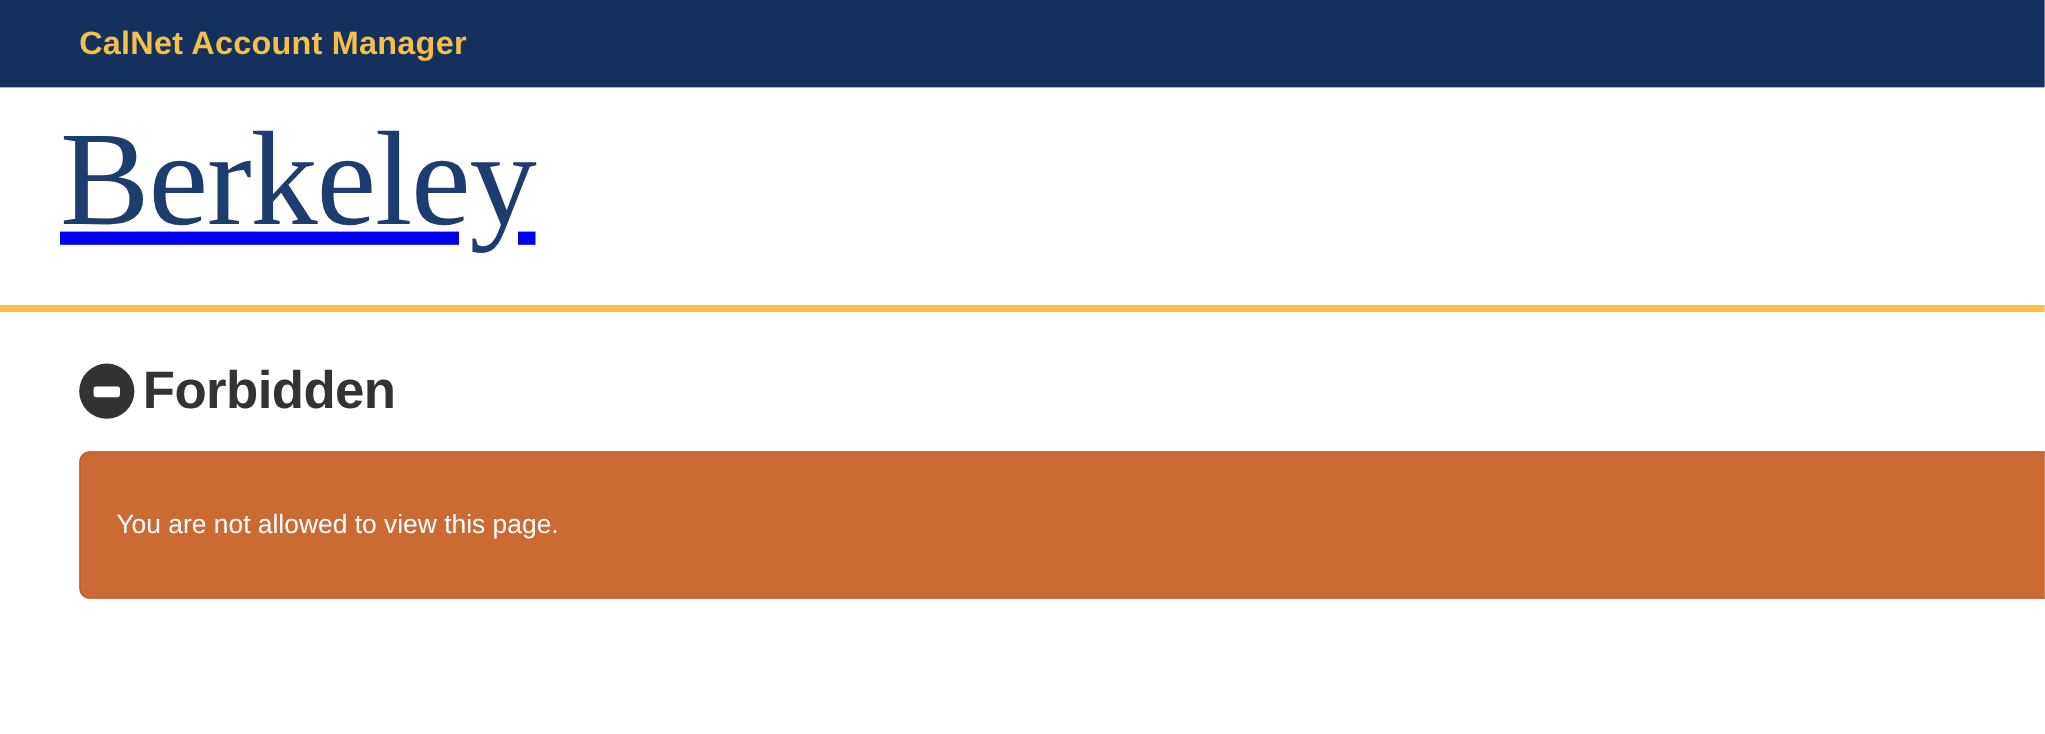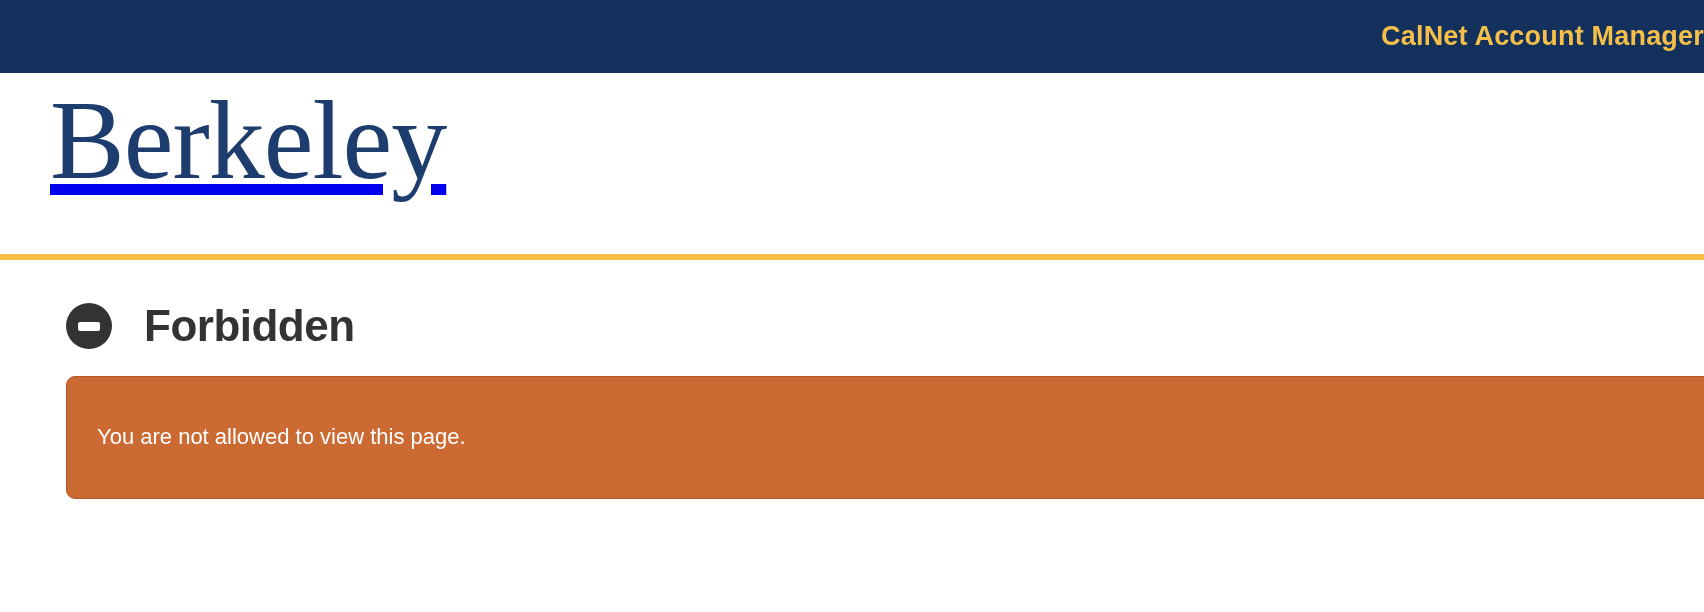--- a/index.html
+++ b/index.html
@@ -15,41 +15,40 @@
   }
 
   
   .topbar {
     height: 73px;
     background: #13315c;
     display: flex;
     align-items: center;
     padding-left: 66px;
     box-sizing: border-box;
-    justify-content: flex-end;
   }
   .topbar-title {
     color: #f5bf48;
     font-size: 27px;
     font-weight: bold;
     letter-spacing: 0.2px;
     line-height: 1;
   }
 
   
   .brandband {
     background: #ffffff;
     height: 181px;
     position: relative;
     box-sizing: border-box;
   }
   .logo {
     position: absolute;
     left: 50px;
-    top: 14px;
+    top: 24px;
     width: 420px;
   }
   .logo-wordmark {
     font-family: "Liberation Serif", serif;
     font-size: 112px;
     color: #1d3d6e;
     line-height: 0.95;
     letter-spacing: -1px;
     display: block;
     white-space: nowrap;
@@ -74,21 +73,21 @@
   }
 
   
   .main {
     padding-top: 38px;
   }
   .page-heading {
     display: flex;
     align-items: center;
     padding-left: 66px;
-    gap: 32px;
+    gap: 7px;
     height: 56px;
   }
   .forbidden-icon {
     width: 46px;
     height: 46px;
     border-radius: 50%;
     background: #333333;
     display: flex;
     align-items: center;
     justify-content: center;

